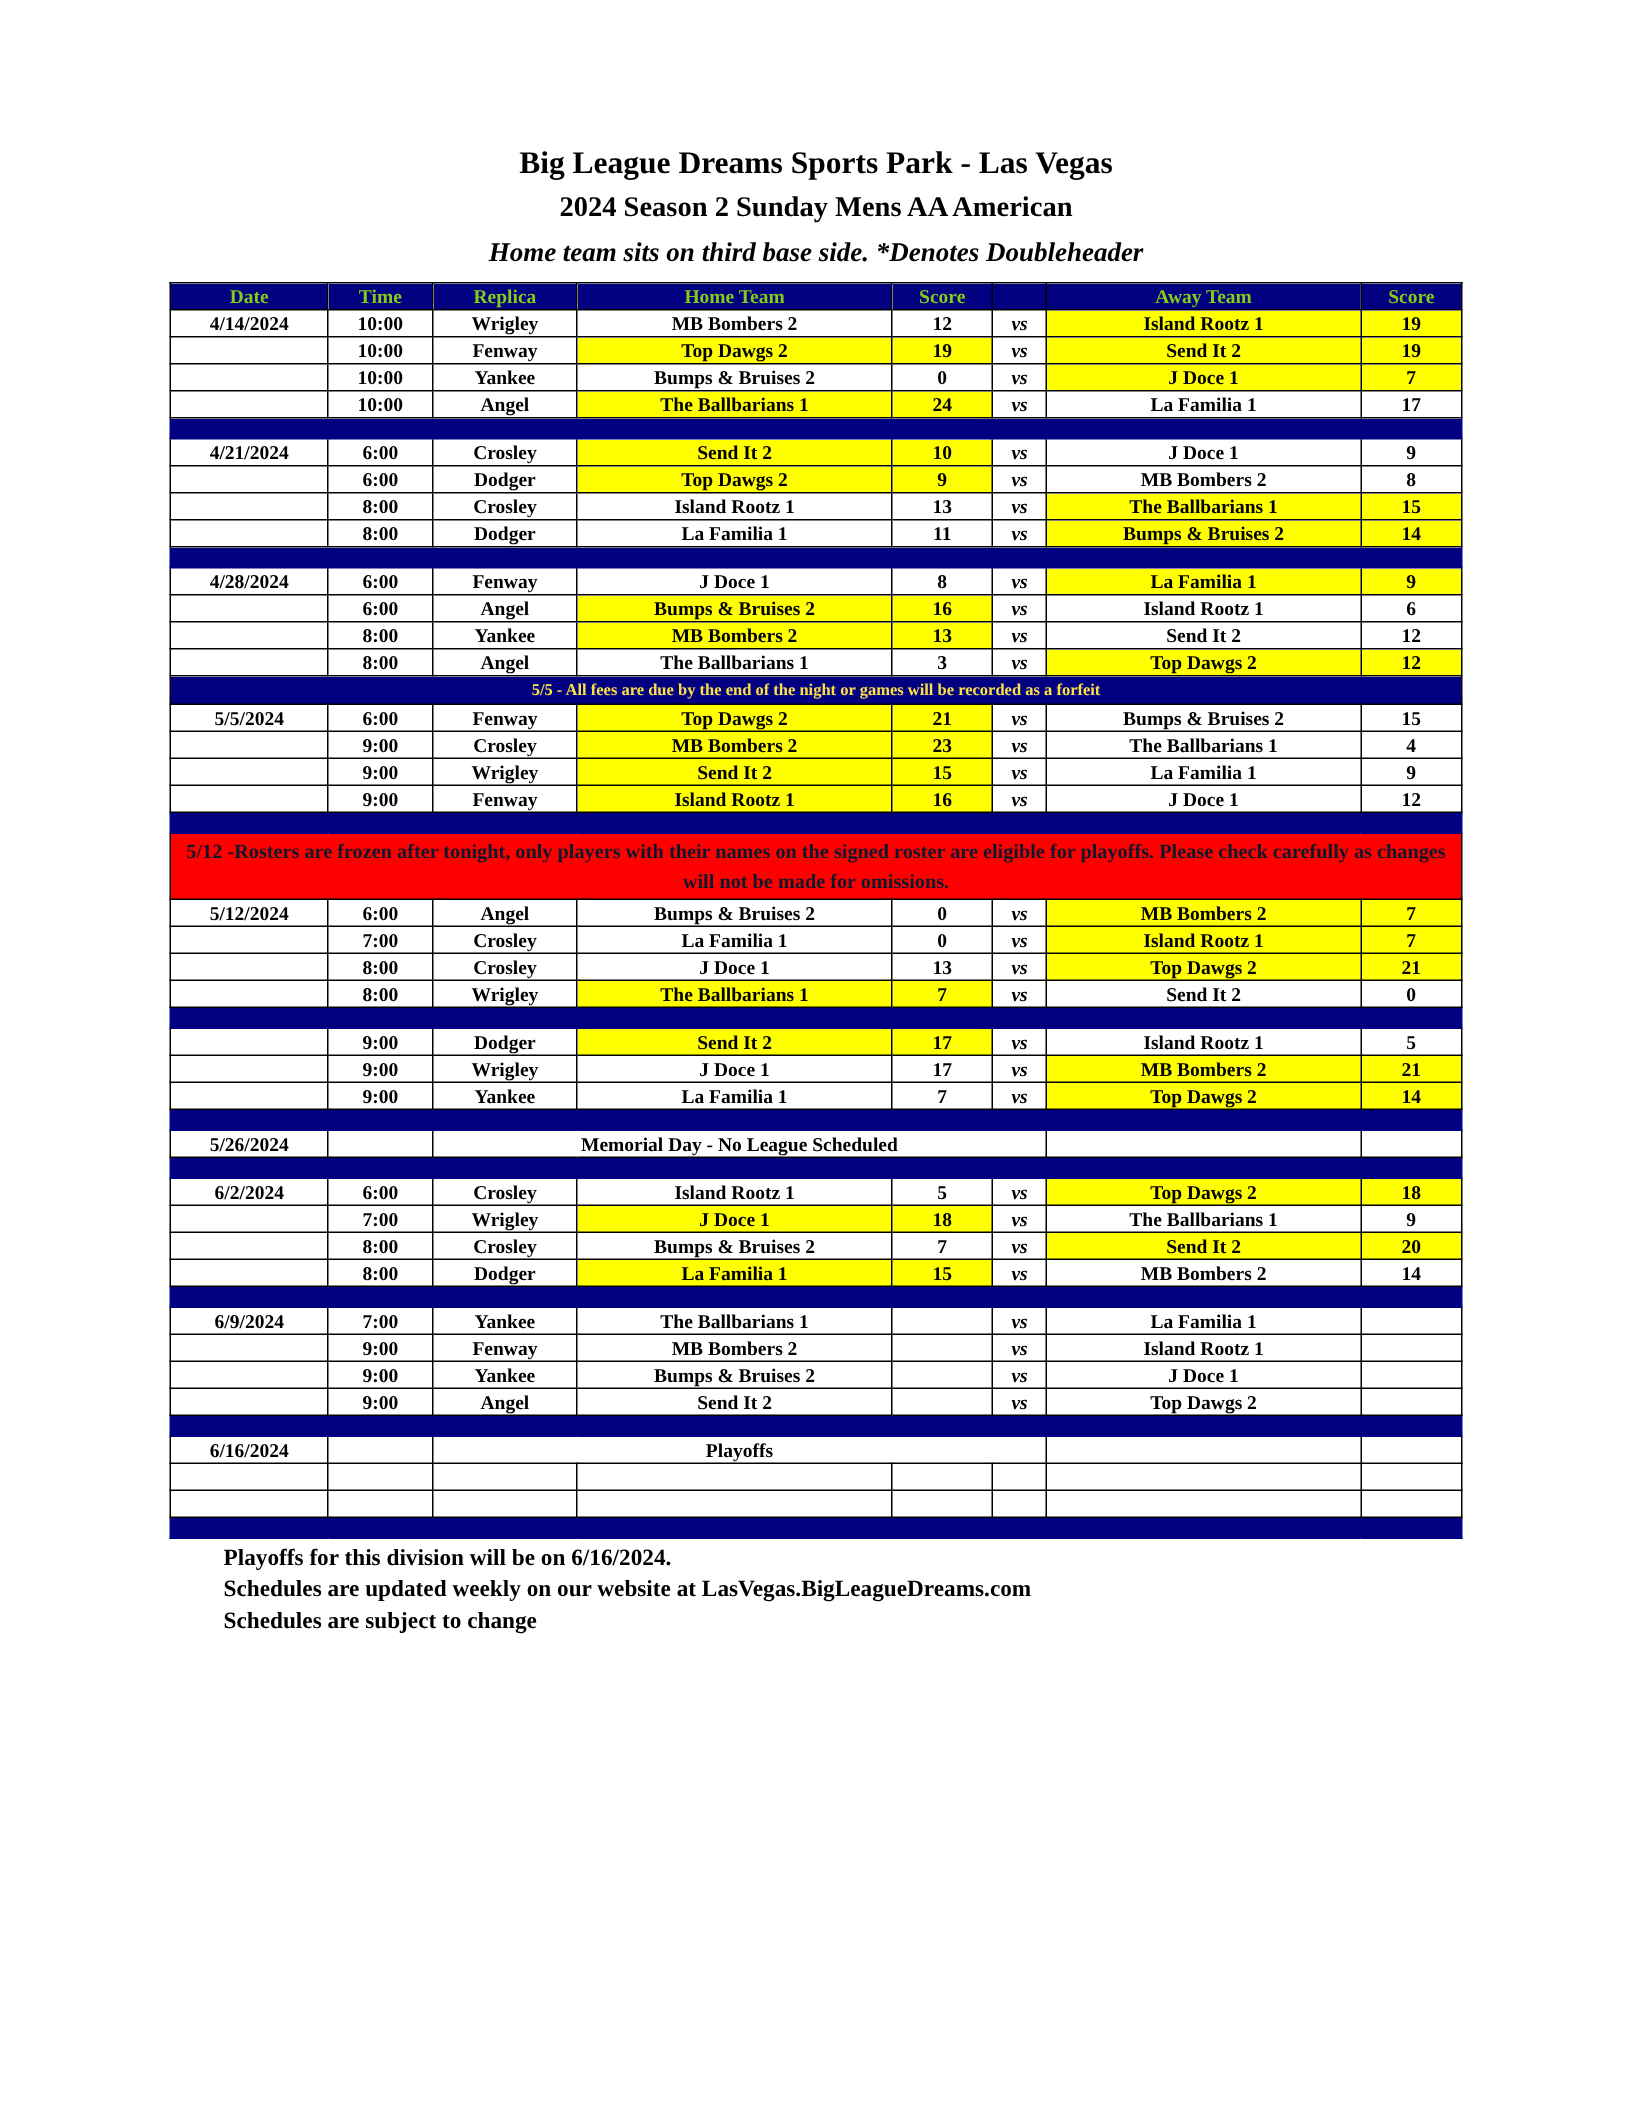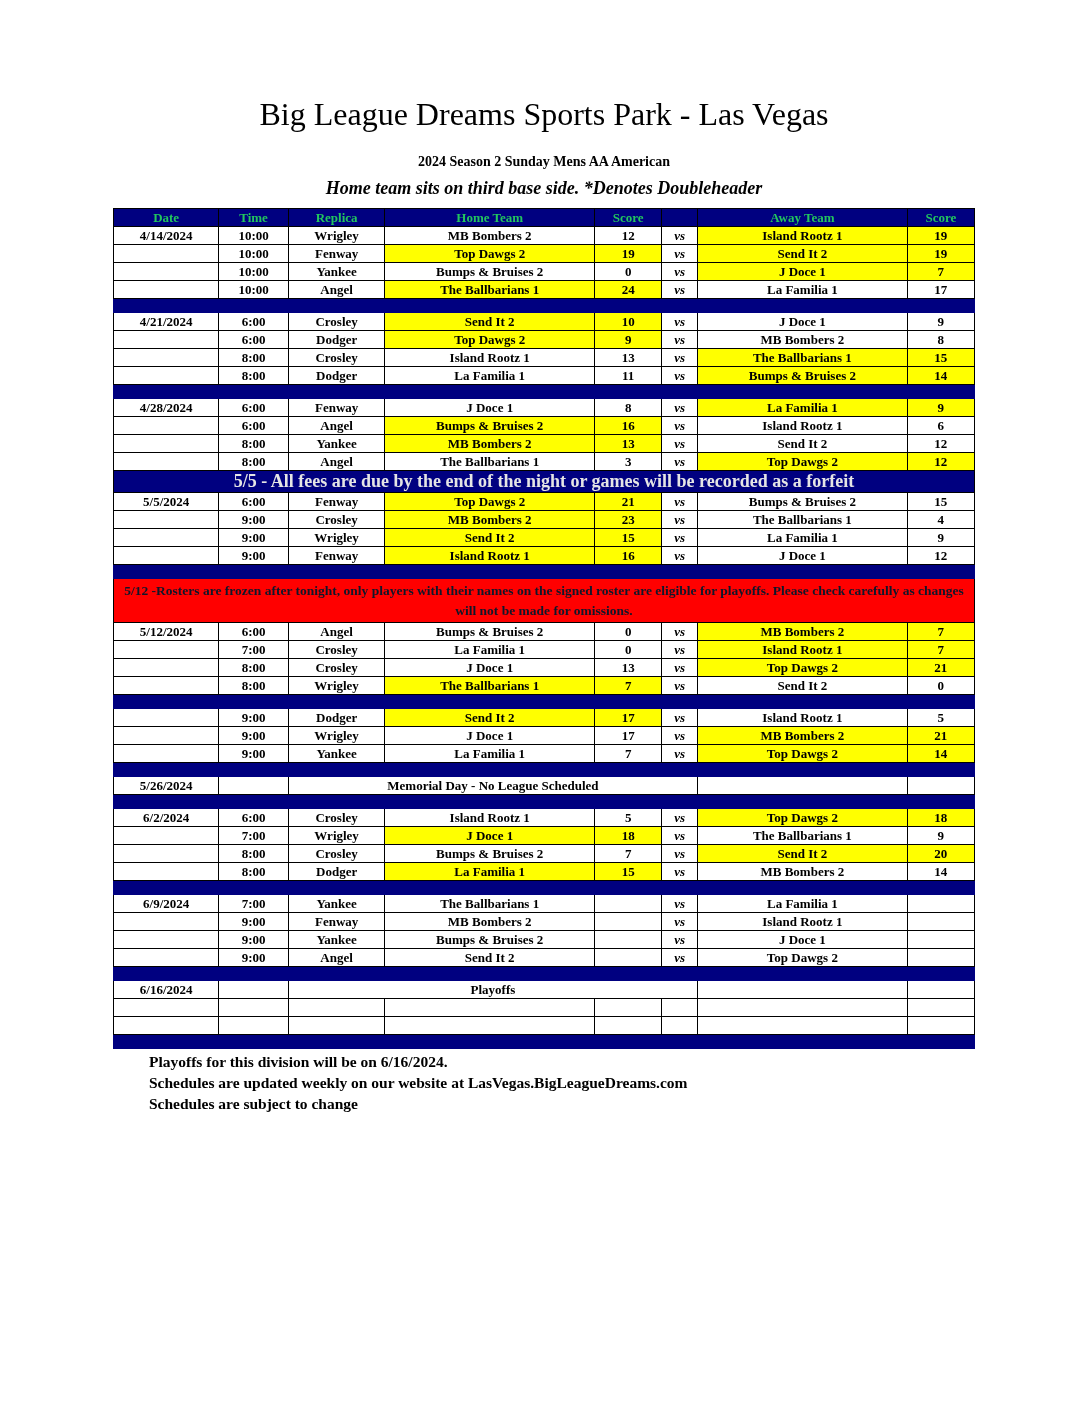--- a/index.html
+++ b/index.html
@@ -17,28 +17,28 @@
   .page {
     padding: 0;
     width: 1088px;
     box-sizing: border-box;
   }
   .titles {
     text-align: center;
     margin-top: 96px;
   }
   .title-main {
-    font-size: 32px;
-    font-weight: normal;
+    font-size: 21px;
+    font-weight: bold;
     letter-spacing: 0px;
   }
   .title-sub {
-    font-size: 14px;
+    font-size: 19px;
     font-weight: bold;
-    margin-top: 21px;
+    margin-top: 7px;
   }
   .title-note {
     font-size: 18px;
     font-weight: bold;
     font-style: italic;
     margin-top: 8px;
   }
   table.sched {
     border-collapse: collapse;
     margin: 9px auto 0 auto;
@@ -50,21 +50,21 @@
     font-size: 13px;
     font-weight: bold;
     text-align: center;
     height: 17px;
     padding: 0 1px;
     overflow: hidden;
     white-space: nowrap;
   }
   thead th {
     background: #000080;
-    color: #22c55e;
+    color: #84cc16;
     font-size: 13.5px;
     height: 19px;
   }
   col.c-date { width: 97px; }
   col.c-time { width: 64px; }
   col.c-replica { width: 89px; }
   col.c-home { width: 193px; }
   col.c-score1 { width: 62px; }
   col.c-vs { width: 33px; }
   col.c-away { width: 193px; }
@@ -75,22 +75,22 @@
     font-size: 12px;
   }
   td.yellow { background: #ffff00; }
   tr.spacer td {
     background: #000080;
     height: 13px;
     border: 1px solid #000080;
   }
   tr.banner td {
     background: #000080;
-    color: #e5e5e5;
-    font-size: 18px;
+    color: #fde047;
+    font-size: 11px;
     height: 18px;
   }
   tr.banner-red td {
     background: #ff0000;
     color: #0f172a;
     font-size: 13.5px;
     height: 38px;
     line-height: 1.45;
     padding: 2px 4px;
     white-space: normal;

